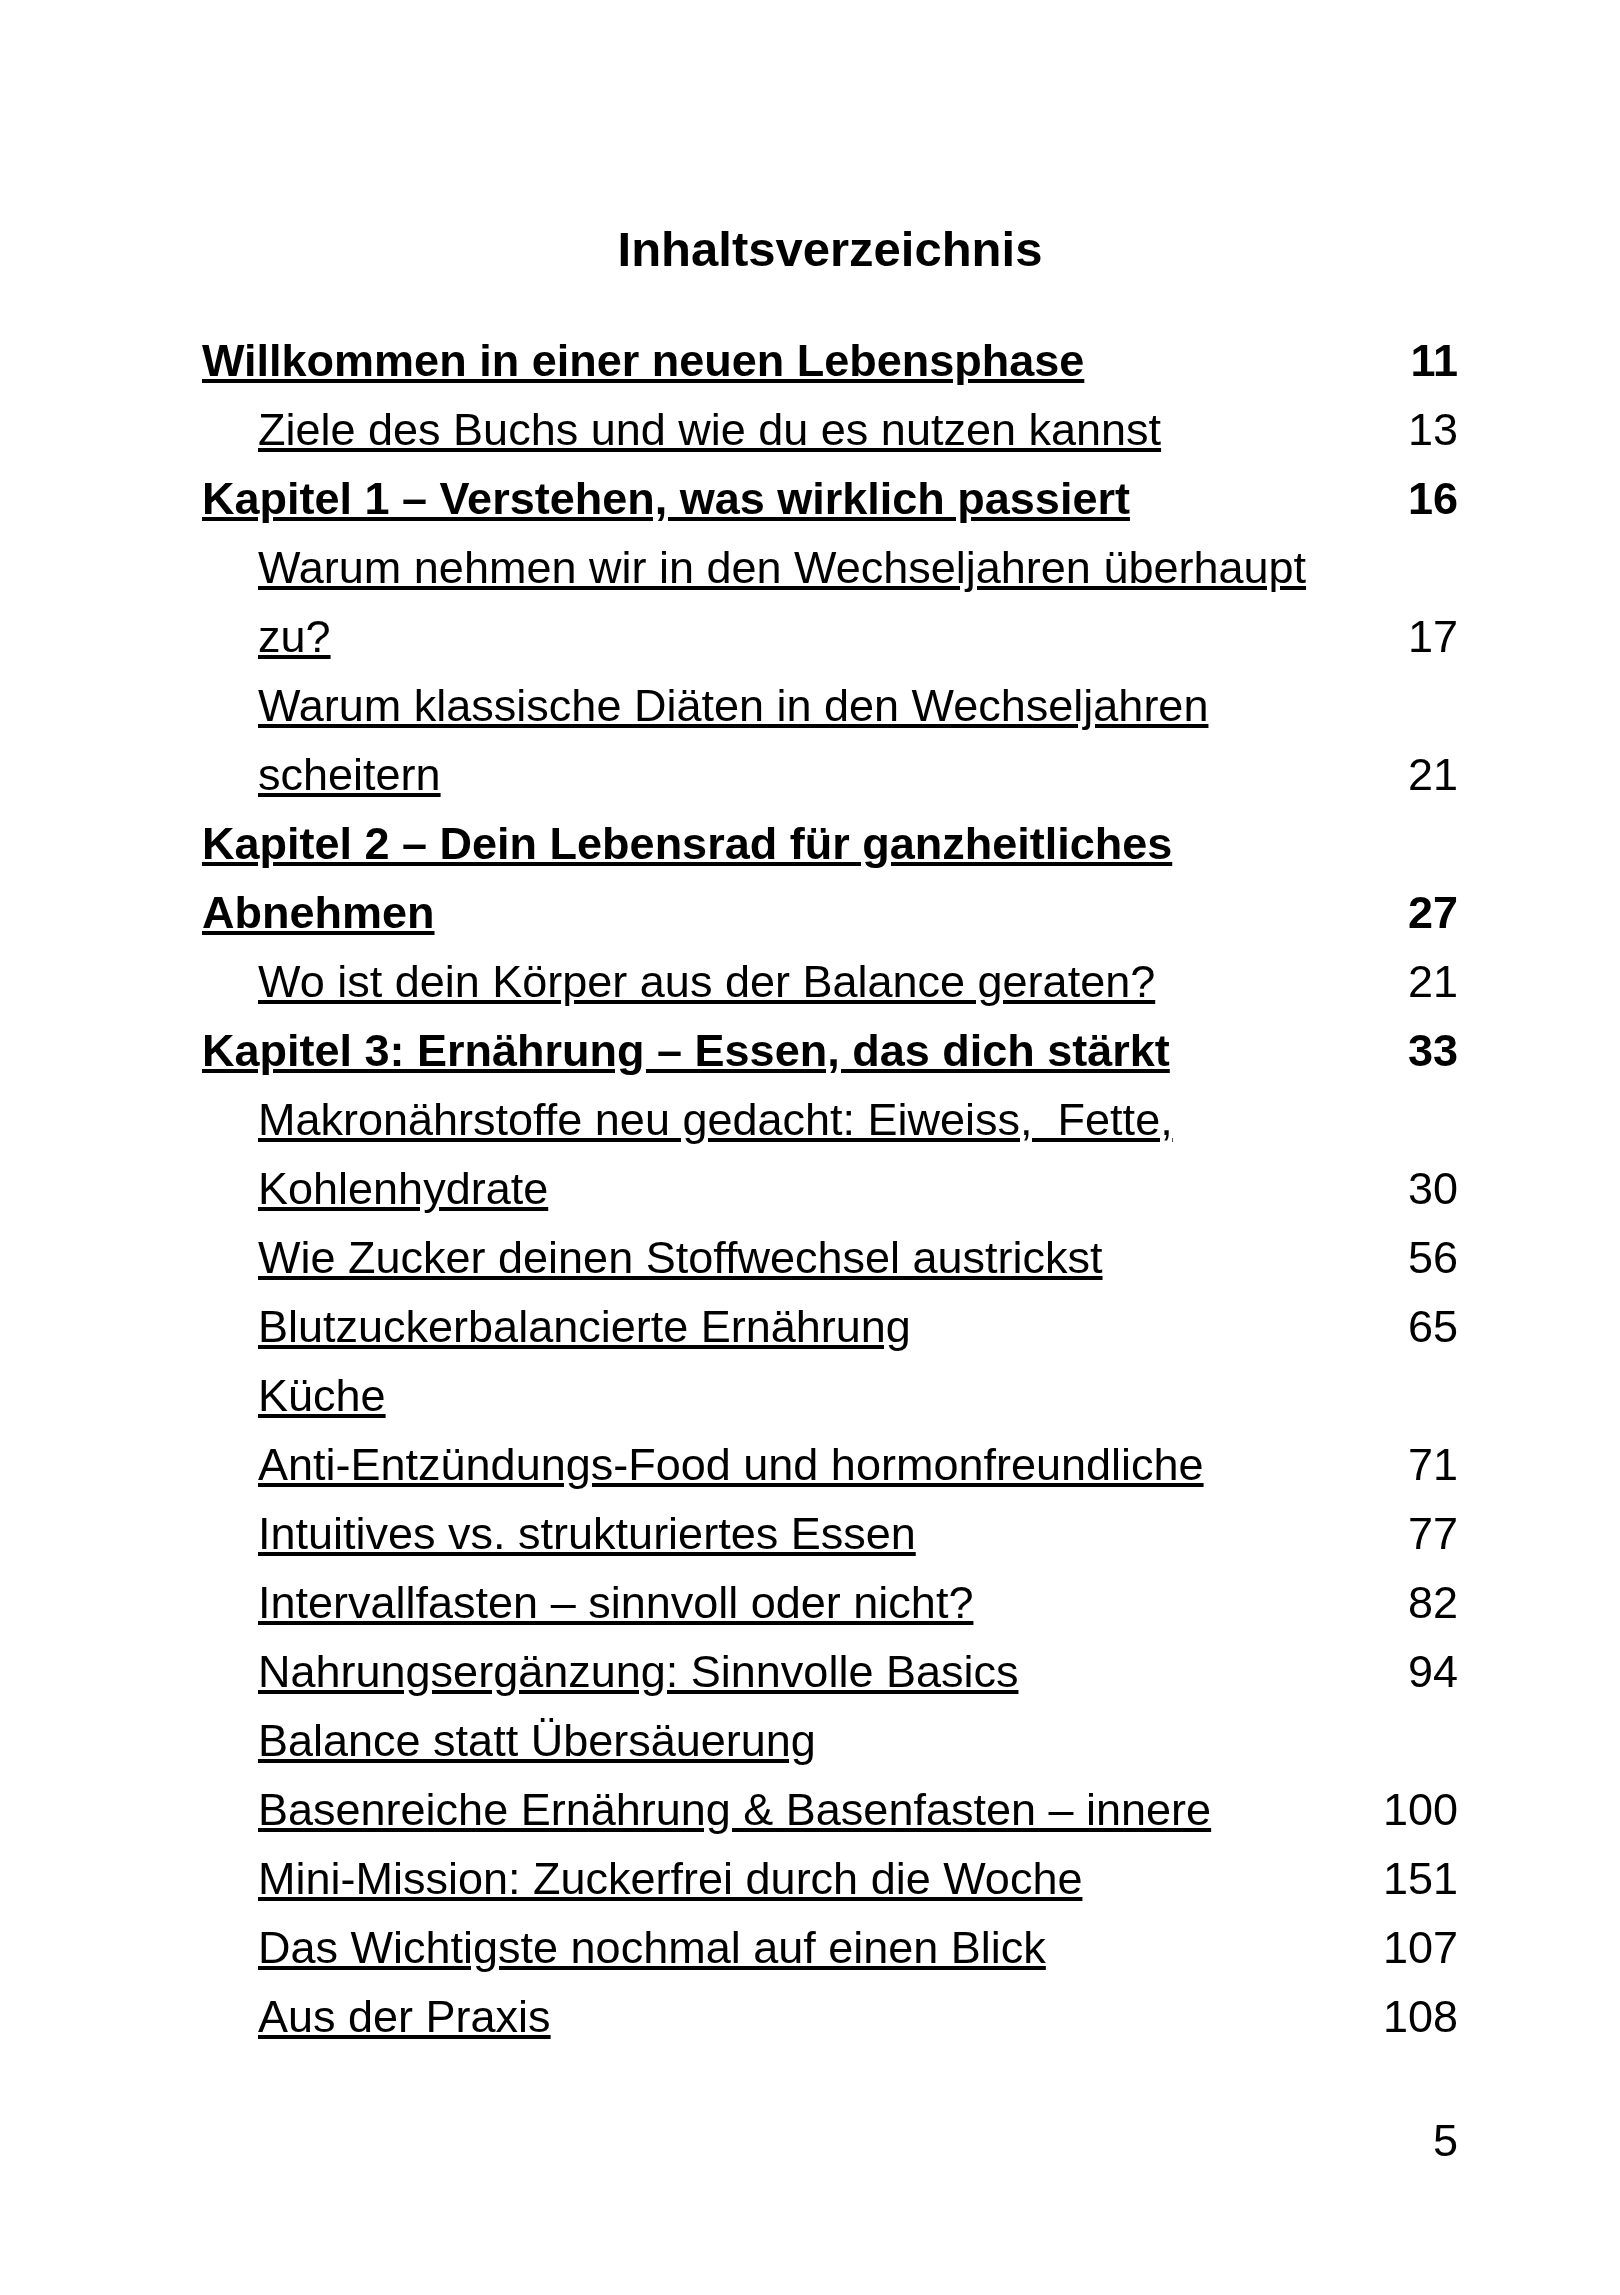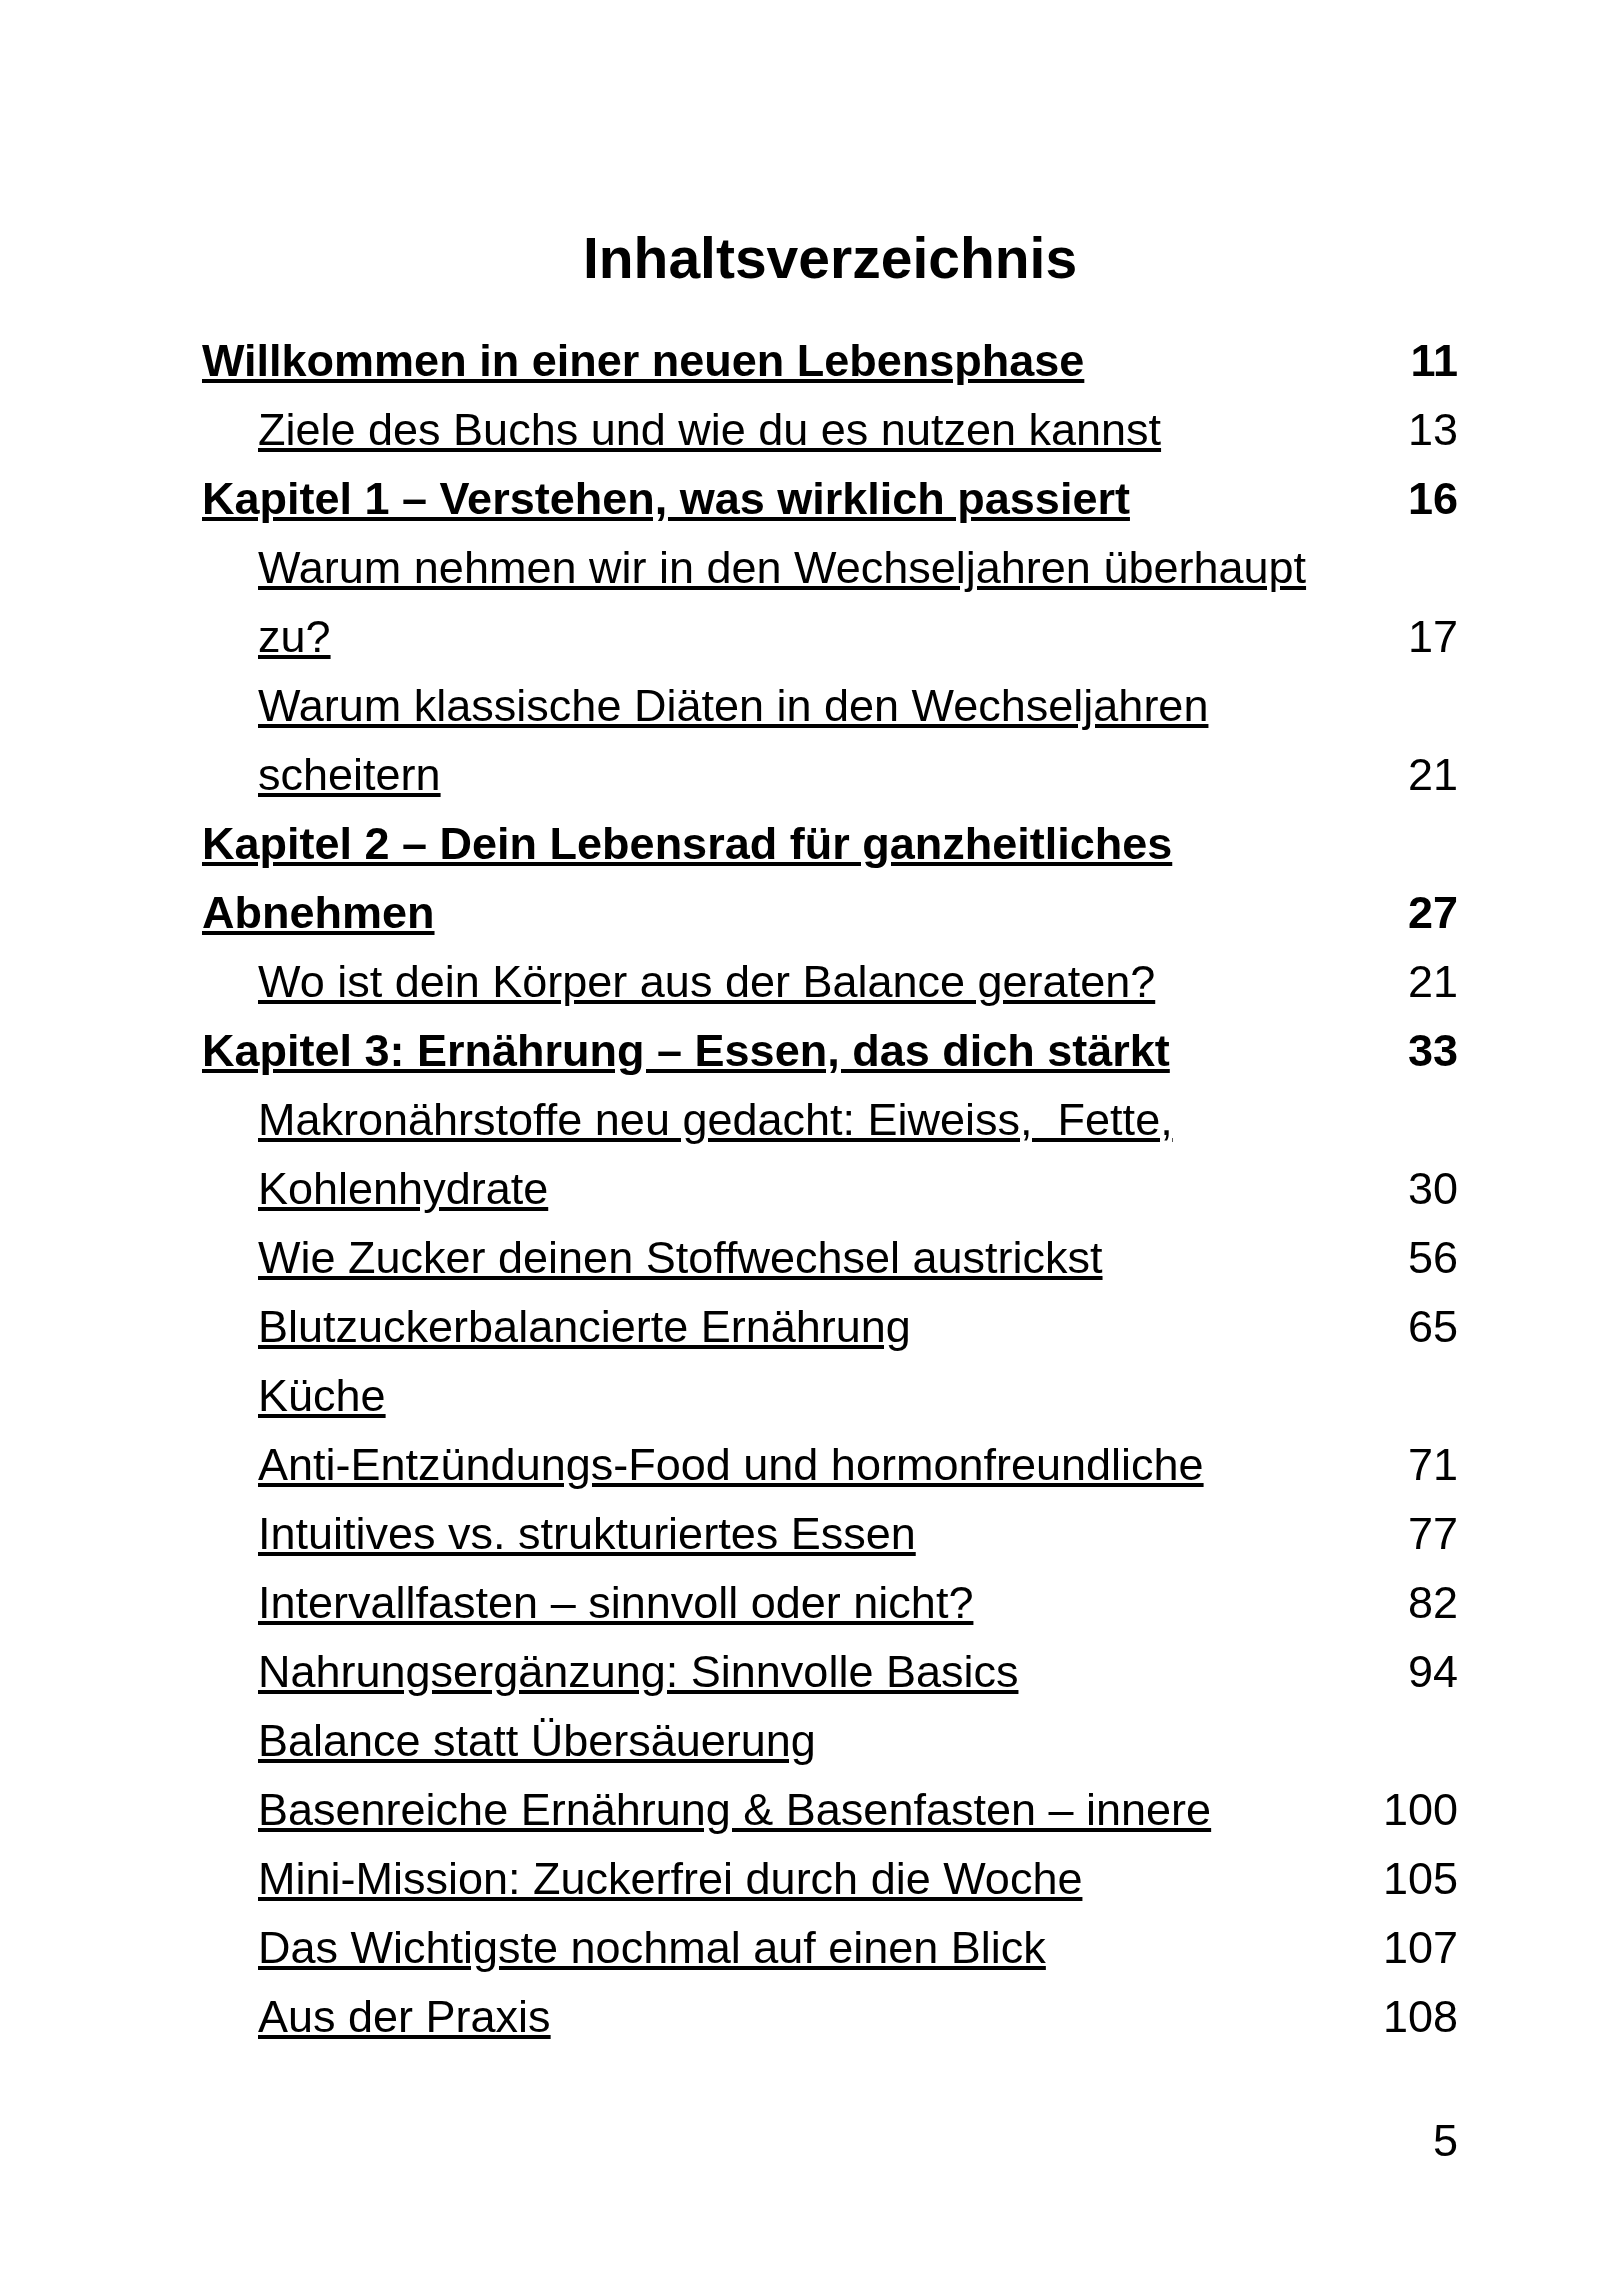--- a/index.html
+++ b/index.html
@@ -12,21 +12,21 @@
     position: relative;
     overflow: hidden;
   }
   .page { position: absolute; inset: 0; }
   .title {
     position: absolute;
     left: 202px;
     right: 162px;
     top: 192px;
     text-align: center;
-    font-size: 57px;
+    font-size: 49px;
     font-weight: 700;
     line-height: 1;
     letter-spacing: 0;
   }
   .toc {
     position: absolute;
     left: 202px;
     right: 162px;
     top: 326px;
   }
@@ -155,21 +155,21 @@
         <div class="entry-text">
           <span class="ln">Balance statt Übersäuerung</span>
           <span class="ln">Basenreiche Ernährung &amp; Basenfasten – innere</span>
         </div>
         <div class="pgnum">100</div>
       </div>
       <div class="row section">
         <div class="entry-text">
           <span class="ln">Mini-Mission: Zuckerfrei durch die Woche</span>
         </div>
-        <div class="pgnum">105</div>
+        <div class="pgnum">151</div>
       </div>
       <div class="row section">
         <div class="entry-text">
           <span class="ln">Das Wichtigste nochmal auf einen Blick</span>
         </div>
         <div class="pgnum">107</div>
       </div>
       <div class="row section">
         <div class="entry-text">
           <span class="ln">Aus der Praxis</span>

